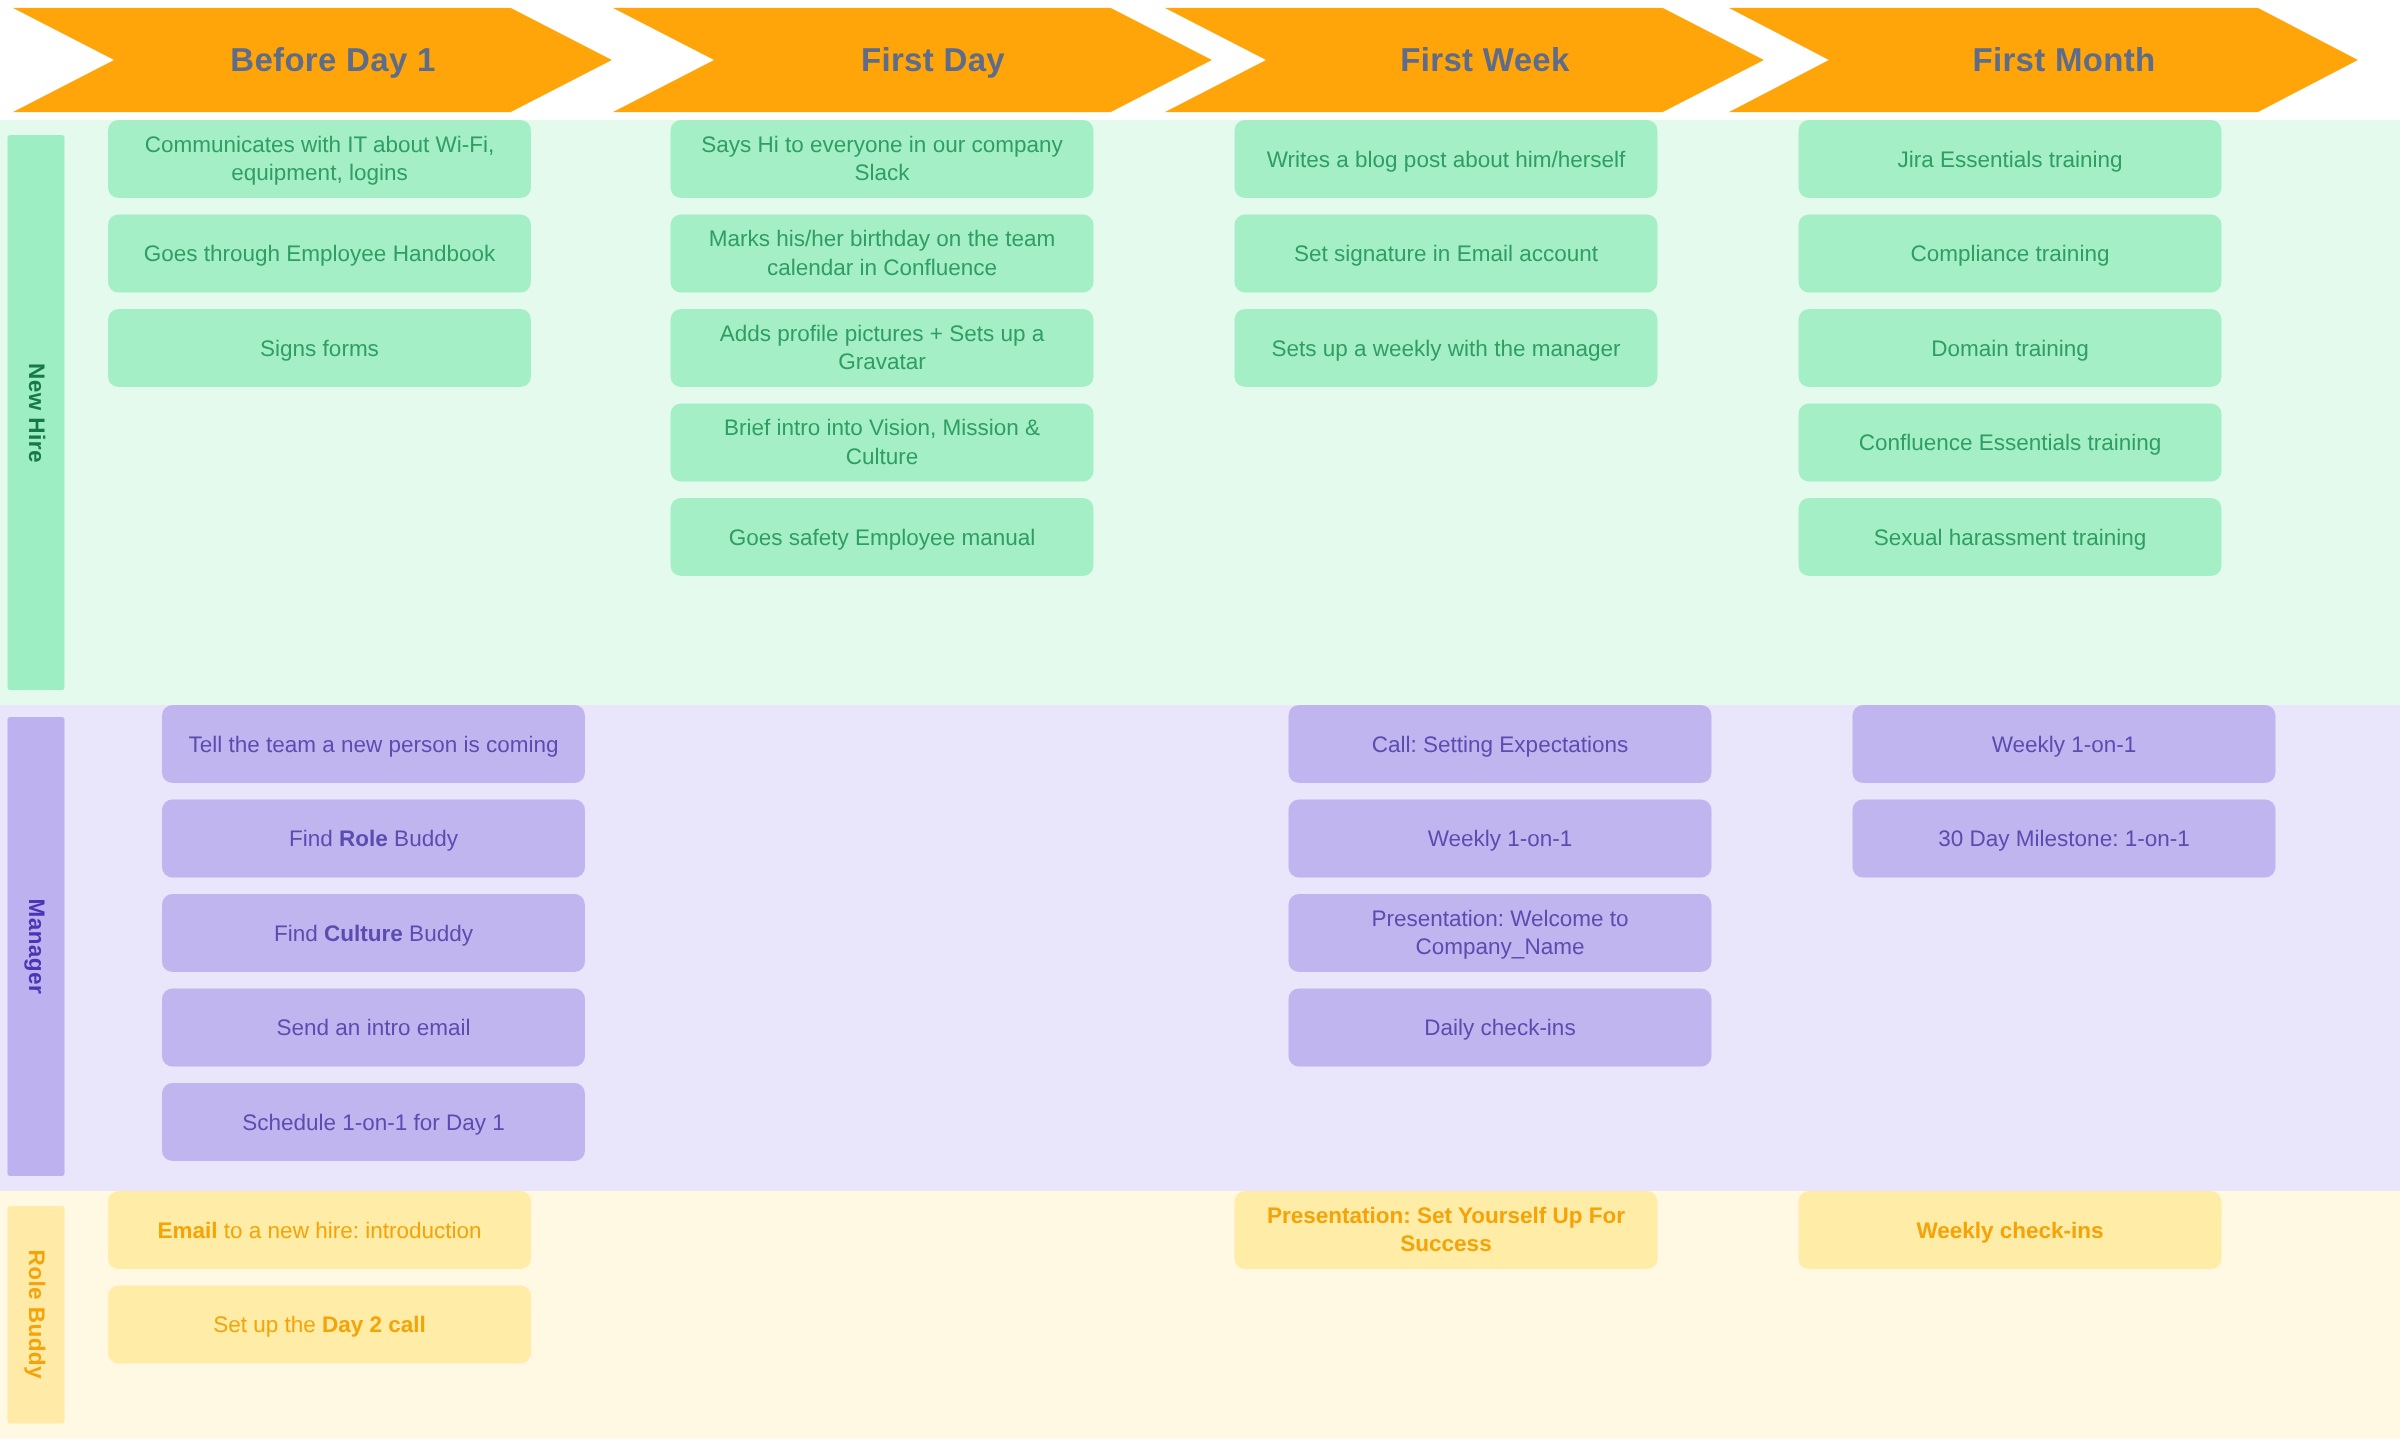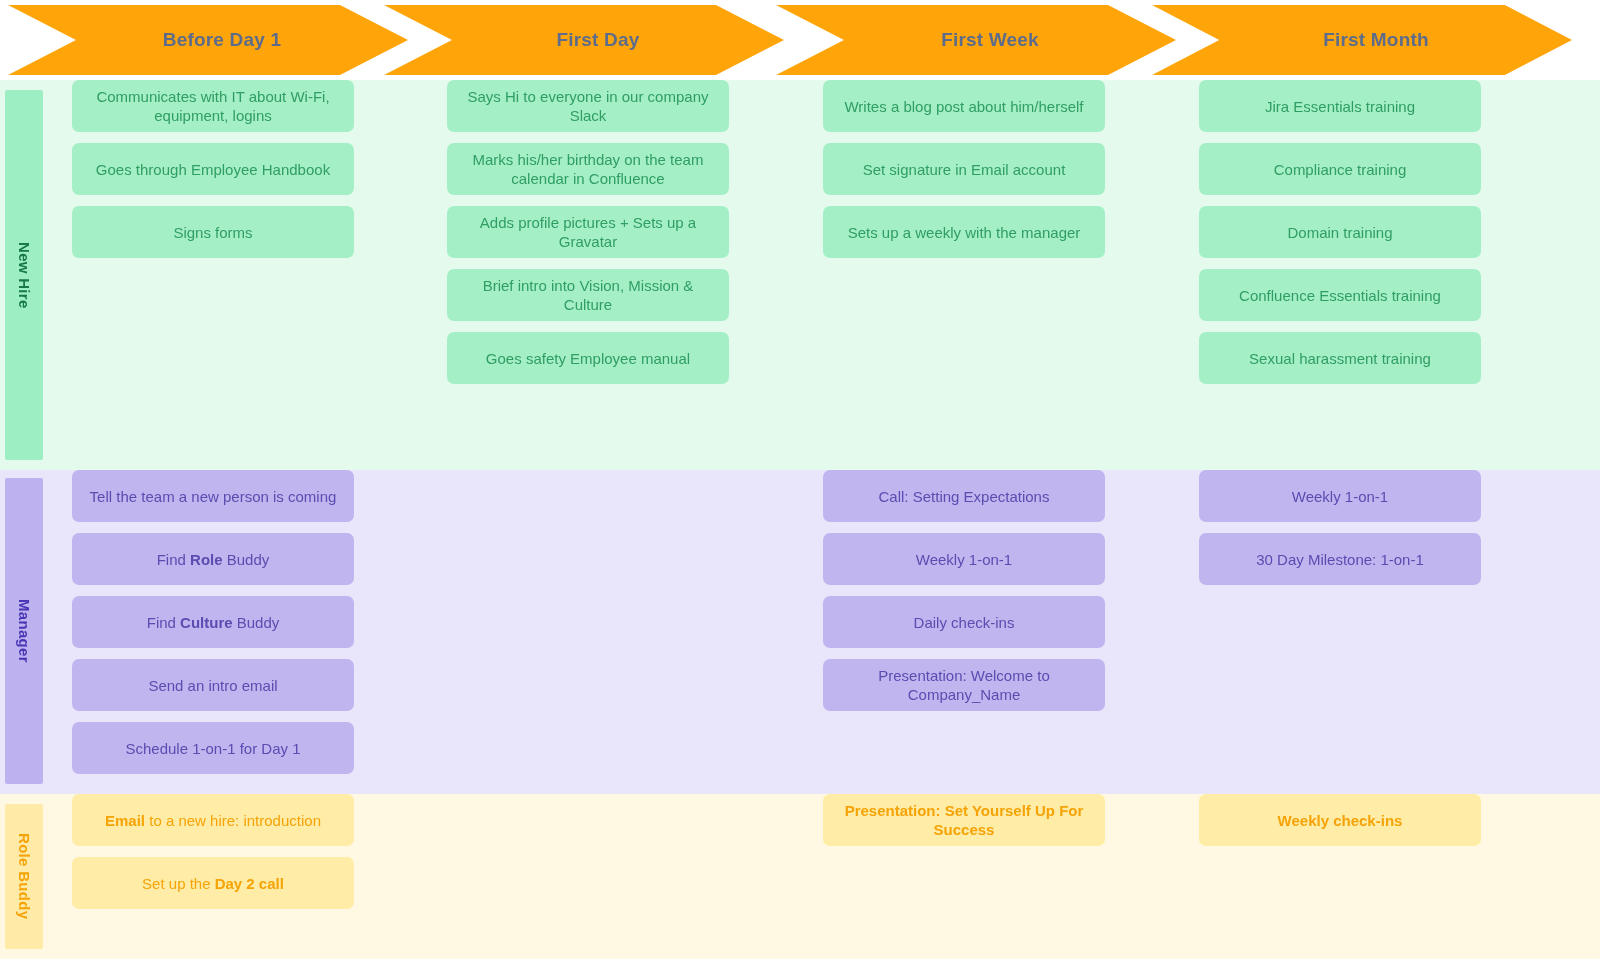--- a/index.html
+++ b/index.html
@@ -12,27 +12,27 @@
   .board{position:relative;width:1600px;height:967px;}
 
   
   .phase-bar{position:relative;width:1600px;height:80px;background:#ffffff;}
   .chev{
     position:absolute;top:5px;height:70px;
     background:#FFA50A;
     display:flex;align-items:center;justify-content:center;
   }
   .chev-label{
-    font-size:19px;font-weight:bold;color:#5d6c8a;
+    font-size:22px;font-weight:bold;color:#5d6c8a;
     letter-spacing:.2px;white-space:nowrap;
     position:relative;left:14px;
   }
   .c1{left:8px;  width:400px;
       clip-path:polygon(0 0, 83% 0, 100% 50%, 83% 100%, 0 100%, 17% 50%);}
-  .c2{left:384px;width:400px;
+  .c2{left:408px;width:400px;
       clip-path:polygon(0 0, 83% 0, 100% 50%, 83% 100%, 0 100%, 17% 50%);}
   .c3{left:776px;width:400px;
       clip-path:polygon(0 0, 83% 0, 100% 50%, 83% 100%, 0 100%, 17% 50%);}
   .c4{left:1152px;width:420px;
       clip-path:polygon(0 0, 84% 0, 100% 50%, 84% 100%, 0 100%, 16% 50%);}
 
   
   .row{position:relative;width:1600px;}
   .row-newhire  {height:390px;background:#e4faed;}
   .row-manager  {height:324px;background:#e9e5fb;}
@@ -69,21 +69,21 @@
     border-radius:7px;
     display:flex;align-items:center;justify-content:center;
     text-align:center;
     font-size:15px;line-height:19px;
     padding:6px 10px;
   }
   .card .bold{font-weight:bold;}
 
   .row-newhire .card{background:#a5efc7;color:#2f9e63;height:52px;margin-bottom:11px;}
   .row-newhire .cols{padding-top:16px;}
-  .row-manager .card{background:#c1b5f0;color:#5b4cb0;height:52px;margin-bottom:11px;}
+  .row-manager .card{background:#c1b5f0;color:#5b4cb0;height:52px;margin-bottom:11px;margin-left:36px;}
   .row-manager .cols{padding-top:11px;}
   .row-buddy  .card{background:#ffeca6;color:#f5a306;height:52px;margin-bottom:11px;font-weight:bold;}
   .row-buddy  .cols{padding-top:14px;}
   .row-buddy  .card .reg{font-weight:normal;}
 </style>
 </head>
 <body>
 
 <div class="board">
 
@@ -189,24 +189,24 @@
           </div>
         </div>
       <div class="col col-2">
           <div class="card">
             <div>Call: Setting Expectations</div>
           </div>
           <div class="card">
             <div>Weekly 1-on-1</div>
           </div>
           <div class="card">
+            <div>Presentation: Welcome to Company_Name</div>
+          </div>
+          <div class="card">
             <div>Daily check-ins</div>
-          </div>
-          <div class="card">
-            <div>Presentation: Welcome to Company_Name</div>
           </div>
         </div>
       <div class="col col-3">
           <div class="card">
             <div>Weekly 1-on-1</div>
           </div>
           <div class="card">
             <div>30 Day Milestone: 1-on-1</div>
           </div>
         </div>

